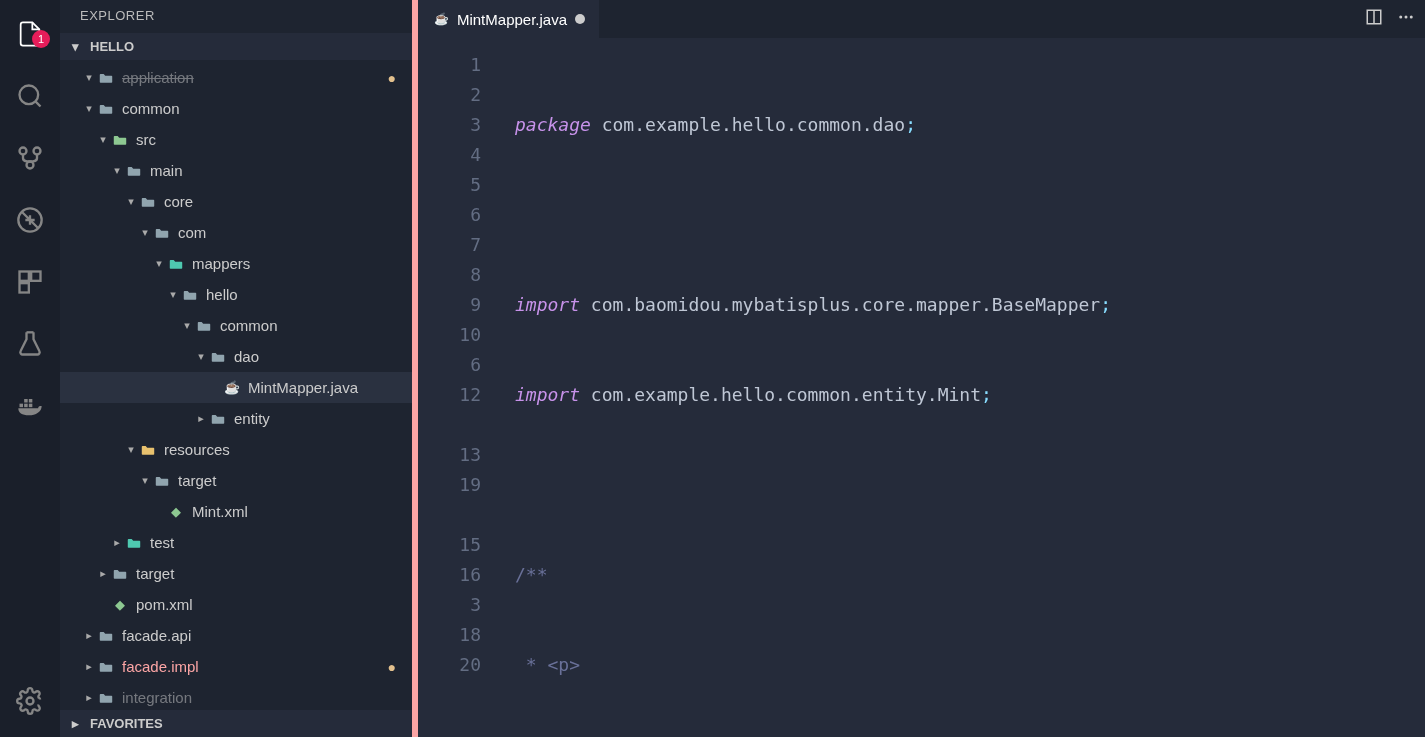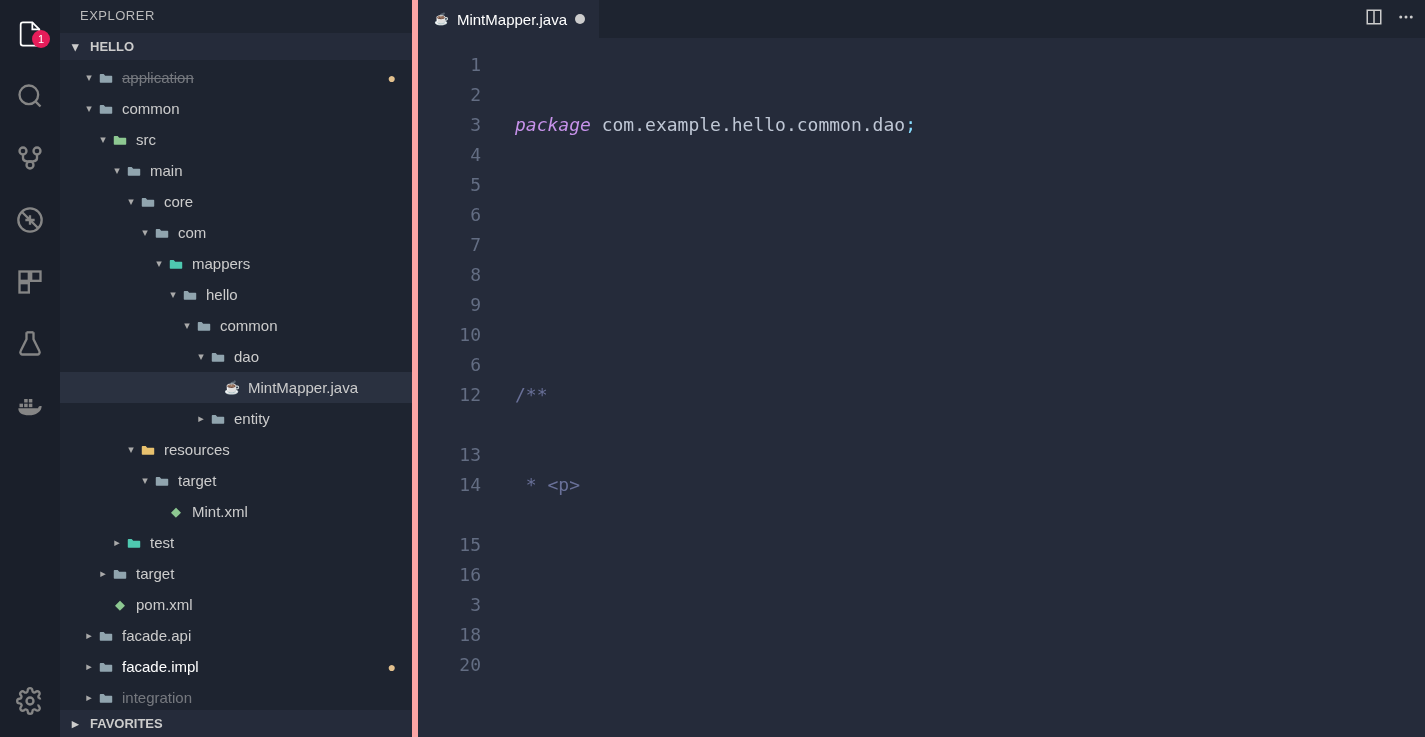--- a/index.html
+++ b/index.html
@@ -103,21 +103,21 @@
       display: inline-flex;
       align-items: center;
       justify-content: center;
     }
     .folder-icon svg { width: 16px; height: 14px; fill: #90a4ae; }
     .folder-icon.yellow svg { fill: #e8c16e; }
     .folder-icon.green svg { fill: #8dc891; }
     .folder-icon.teal svg { fill: #4ec9b0; }
     .file-icon-java { color: #e51d5a; font-size: 13px;}
     .file-icon-xml { color: #8dc891; font-size: 13px;}
-    .tree-item.modified .label { color: #ffffff; }
+    .tree-item.modified .label { color: #fca5a5; }
     .tree-item .dot-mod {
       color: #e2c08d;
       margin-left: auto;
       margin-right: 16px;
       font-size: 14px;
     }
     .favorites {
       margin-top: auto;
     }
     .editor-area {
@@ -478,31 +478,33 @@
         <div>5</div>
         <div>6</div>
         <div>7</div>
         <div>8</div>
         <div>9</div>
         <div>10</div>
         <div>6</div>
         <div>12</div>
         <div></div>
         <div>13</div>
-        <div>14</div>
+        <div>19</div>
         <div></div>
         <div>15</div>
         <div>16</div>
         <div>3</div>
         <div>18</div>
         <div>20</div>
       </div>
     <div class="code">
       <div class="line"><span class="kw">package</span><span> com.example.hello.common.dao</span><span class="punct">;</span></div>
       <div class="line"></div>
+      <div class="line"><span class="kw">import</span><span> com.baomidou.mybatisplus.core.mapper.BaseMapper</span><span class="punct">;</span></div>
+      <div class="line"><span class="kw">import</span><span> com.example.hello.common.entity.Mint</span><span class="punct">;</span></div>
       <div class="line"></div>
       <div class="line comment">/**</div>
       <div class="line comment"> * &lt;p&gt;</div>
       
       
       
       
       
       
       

